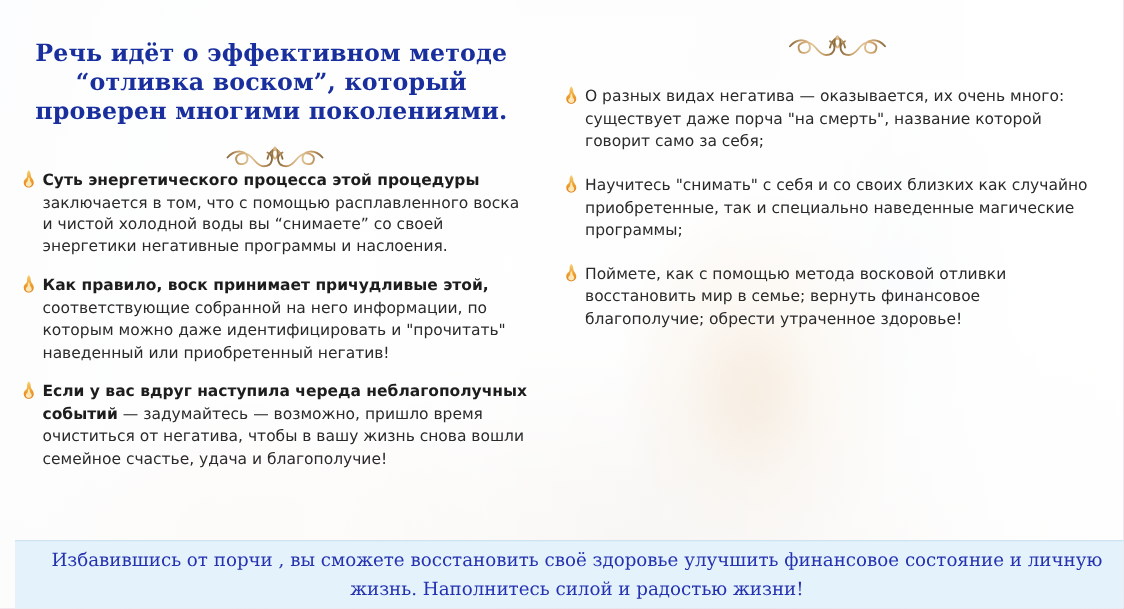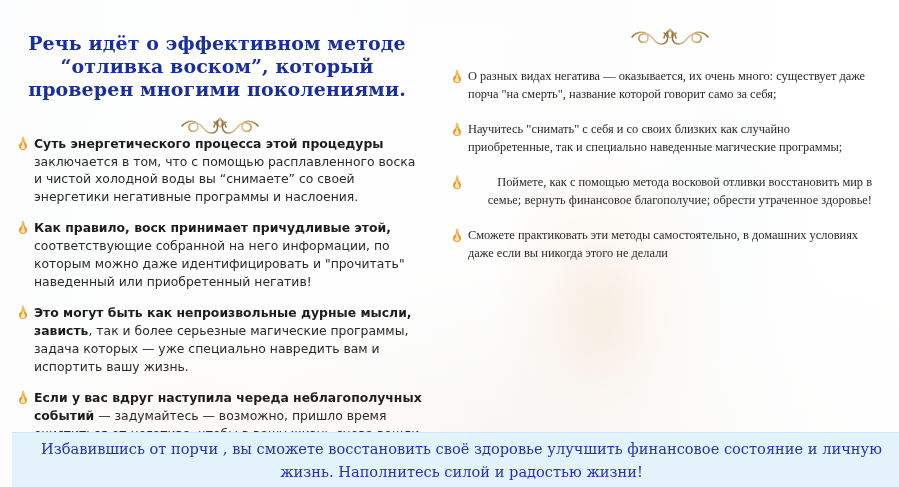--- a/index.html
+++ b/index.html
@@ -102,21 +102,20 @@
   }
   .orn-left  { margin-top: 13px; }
   .orn-right { margin-top: 26px; }
 
   
   .bullets {
     padding: 0 14px 0 16px;
   }
   .col-right .bullets {
     padding: 0 27px 0 10px;
-    font-family: Liberation Serif, serif;
   }
   .bullet {
     position: relative;
     color: #2a2a2a;
     font-size: 12.4px;
     line-height: 1.45;
     padding-left: 18px;
     margin-bottom: 13px;
     text-align: left;
   }
@@ -213,28 +212,20 @@
 
         <div class="bullet">
           <span class="flame">
             <svg width="14" height="16" viewBox="0 0 14 16">
               <path d="M7 1 C4.6 4 6.4 5.2 5.4 7 C4.7 8.3 3 8.6 3 11 c0 2.6 2 4 4 4 s4 -1.4 4 -4 c0 -3 -2.4 -3.6 -2.4 -6.3 C8.6 3.3 8 2 7 1Z" fill="url(#fl1)"></path>
               <path d="M7 6.6 C5.9 8.1 6.6 9 6 10 c-.5 .8 -1.4 1 -1.4 2.2 0 1.4 1.1 2.2 2.4 2.2 s2.4 -.8 2.4 -2.2 c0 -1.7 -1.5 -2 -1.5 -3.5 0 -.9 -.3 -1.6 -.9 -2.1Z" fill="#fde7b4"></path>
             </svg>
           </span><b>Как правило, воск принимает причудливые этой,</b><span> соответствующие собранной на него информации, по которым можно даже идентифицировать и "прочитать" наведенный или приобретенный негатив!</span>
         </div>
 
-        <div class="bullet">
-          <span class="flame">
-            <svg width="14" height="16" viewBox="0 0 14 16">
-              <path d="M7 1 C4.6 4 6.4 5.2 5.4 7 C4.7 8.3 3 8.6 3 11 c0 2.6 2 4 4 4 s4 -1.4 4 -4 c0 -3 -2.4 -3.6 -2.4 -6.3 C8.6 3.3 8 2 7 1Z" fill="url(#fl1)"></path>
-              <path d="M7 6.6 C5.9 8.1 6.6 9 6 10 c-.5 .8 -1.4 1 -1.4 2.2 0 1.4 1.1 2.2 2.4 2.2 s2.4 -.8 2.4 -2.2 c0 -1.7 -1.5 -2 -1.5 -3.5 0 -.9 -.3 -1.6 -.9 -2.1Z" fill="#fde7b4"></path>
-            </svg>
-          </span><b>Это могут быть как непроизвольные дурные мысли, зависть</b><span>, так и более серьезные магические программы, задача которых — уже специально навредить вам и испортить вашу жизнь.</span>
-        </div>
 
         <div class="bullet">
           <span class="flame">
             <svg width="14" height="16" viewBox="0 0 14 16">
               <path d="M7 1 C4.6 4 6.4 5.2 5.4 7 C4.7 8.3 3 8.6 3 11 c0 2.6 2 4 4 4 s4 -1.4 4 -4 c0 -3 -2.4 -3.6 -2.4 -6.3 C8.6 3.3 8 2 7 1Z" fill="url(#fl1)"></path>
               <path d="M7 6.6 C5.9 8.1 6.6 9 6 10 c-.5 .8 -1.4 1 -1.4 2.2 0 1.4 1.1 2.2 2.4 2.2 s2.4 -.8 2.4 -2.2 c0 -1.7 -1.5 -2 -1.5 -3.5 0 -.9 -.3 -1.6 -.9 -2.1Z" fill="#fde7b4"></path>
             </svg>
           </span><b>Если у вас вдруг наступила череда неблагополучных событий</b><span> — задумайтесь —  возможно, пришло время очиститься от негатива, чтобы в вашу жизнь снова вошли семейное счастье, удача и благополучие!</span>
         </div>
 
@@ -269,37 +260,29 @@
 
         <div class="bullet" style="margin-bottom:17px;">
           <span class="flame">
             <svg width="14" height="16" viewBox="0 0 14 16">
               <path d="M7 1 C4.6 4 6.4 5.2 5.4 7 C4.7 8.3 3 8.6 3 11 c0 2.6 2 4 4 4 s4 -1.4 4 -4 c0 -3 -2.4 -3.6 -2.4 -6.3 C8.6 3.3 8 2 7 1Z" fill="url(#fl1)"></path>
               <path d="M7 6.6 C5.9 8.1 6.6 9 6 10 c-.5 .8 -1.4 1 -1.4 2.2 0 1.4 1.1 2.2 2.4 2.2 s2.4 -.8 2.4 -2.2 c0 -1.7 -1.5 -2 -1.5 -3.5 0 -.9 -.3 -1.6 -.9 -2.1Z" fill="#fde7b4"></path>
             </svg>
           </span><span>Научитесь "снимать" с себя и со своих близких как случайно приобретенные, так и специально наведенные магические программы;</span>
         </div>
 
-        <div class="bullet" style="margin-bottom:17px;text-align:right;">
+        <div class="bullet" style="margin-bottom:17px;">
           <span class="flame">
             <svg width="14" height="16" viewBox="0 0 14 16">
               <path d="M7 1 C4.6 4 6.4 5.2 5.4 7 C4.7 8.3 3 8.6 3 11 c0 2.6 2 4 4 4 s4 -1.4 4 -4 c0 -3 -2.4 -3.6 -2.4 -6.3 C8.6 3.3 8 2 7 1Z" fill="url(#fl1)"></path>
               <path d="M7 6.6 C5.9 8.1 6.6 9 6 10 c-.5 .8 -1.4 1 -1.4 2.2 0 1.4 1.1 2.2 2.4 2.2 s2.4 -.8 2.4 -2.2 c0 -1.7 -1.5 -2 -1.5 -3.5 0 -.9 -.3 -1.6 -.9 -2.1Z" fill="#fde7b4"></path>
             </svg>
           </span><span>Поймете, как с помощью метода восковой отливки восстановить мир в семье; вернуть финансовое благополучие; обрести утраченное здоровье!</span>
         </div>
 
-        <div class="bullet">
-          <span class="flame">
-            <svg width="14" height="16" viewBox="0 0 14 16">
-              <path d="M7 1 C4.6 4 6.4 5.2 5.4 7 C4.7 8.3 3 8.6 3 11 c0 2.6 2 4 4 4 s4 -1.4 4 -4 c0 -3 -2.4 -3.6 -2.4 -6.3 C8.6 3.3 8 2 7 1Z" fill="url(#fl1)"></path>
-              <path d="M7 6.6 C5.9 8.1 6.6 9 6 10 c-.5 .8 -1.4 1 -1.4 2.2 0 1.4 1.1 2.2 2.4 2.2 s2.4 -.8 2.4 -2.2 c0 -1.7 -1.5 -2 -1.5 -3.5 0 -.9 -.3 -1.6 -.9 -2.1Z" fill="#fde7b4"></path>
-            </svg>
-          </span><span>Сможете практиковать эти методы самостоятельно, в домашних условиях даже если вы никогда этого не делали</span>
-        </div>
 
       </div>
     </div>
 
   </div>
 
   <div class="banner">
     <div class="banner-text">Избавившись от порчи , вы сможете восстановить своё здоровье улучшить финансовое состояние и личную жизнь. Наполнитесь силой и радостью жизни!</div>
   </div>
 

